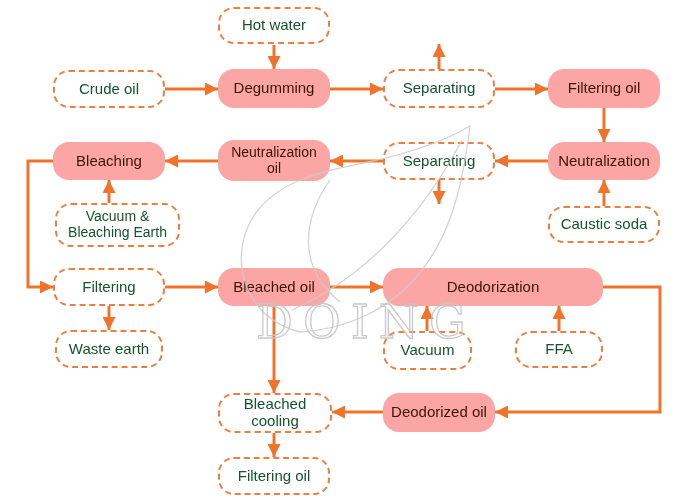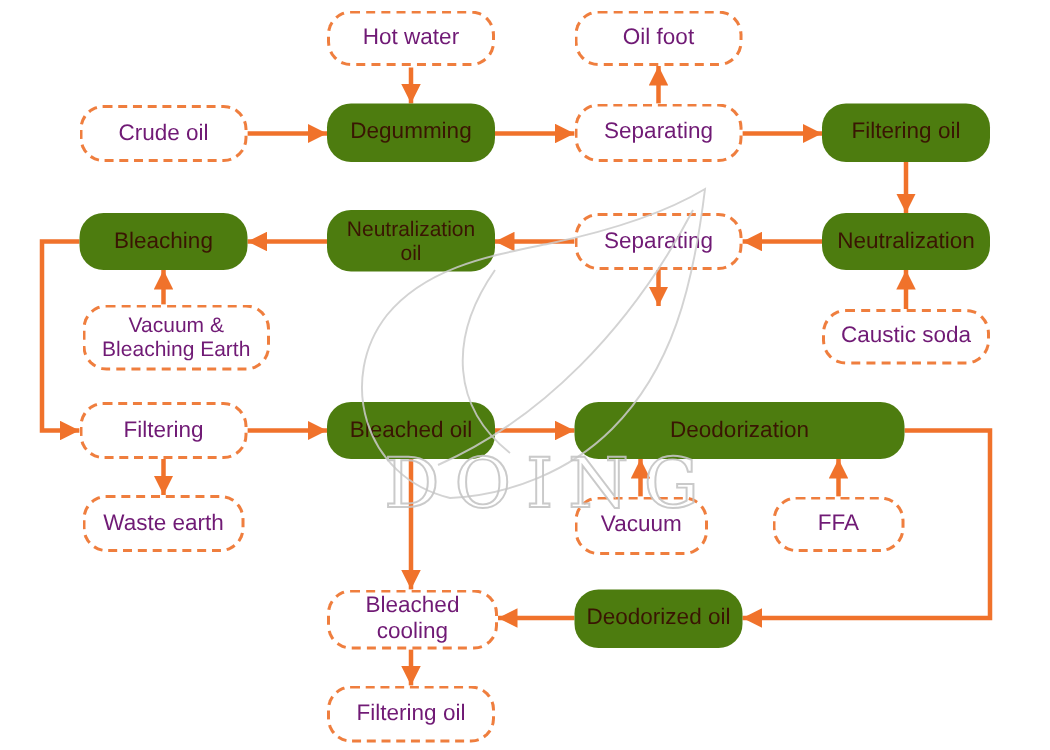--- a/index.html
+++ b/index.html
@@ -6,25 +6,25 @@
   #stage{
     position:relative;width:700px;height:500px;background:#ffffff;
     overflow:hidden;font-family:"Liberation Sans",sans-serif;
   }
   #edges{position:absolute;left:0;top:0;z-index:2;}
   #watermark{position:absolute;left:0;top:0;z-index:4;pointer-events:none;}
   .node{
     position:absolute;z-index:3;box-sizing:border-box;
     display:flex;align-items:center;justify-content:center;
     text-align:center;border-radius:16px;
-    font-size:15px;color:#701a75;background:#ffffff;
+    font-size:15px;color:#14532d;background:#ffffff;
     white-space:pre-line;line-height:1.12;
   }
   .node.dashed{border:2px dashed #ef7e3e;}
-  .node.solid{background:#4d7c0f;color:#3a1503;border:none;}
+  .node.solid{background:#fca5a5;color:#3a1503;border:none;}
   .node.small{font-size:14px;}
 </style>
 </head>
 <body>
 
 <div id="stage">
 
   <svg id="edges" width="700" height="500">
     <defs>
       <marker id="ah" viewBox="0 0 10 10" refX="10" refY="5" markerWidth="13" markerHeight="13" orient="auto" markerUnits="userSpaceOnUse">
@@ -51,21 +51,20 @@
       <polyline points="274,306 274,393" marker-end="url(#ah)"></polyline>
       <polyline points="427,331 427,306" marker-end="url(#ah)"></polyline>
       <polyline points="559,331 559,306" marker-end="url(#ah)"></polyline>
       <polyline points="603,287 660,287 660,412 495,412" marker-end="url(#ah)"></polyline>
       <polyline points="383,412 332,412" marker-end="url(#ah)"></polyline>
       <polyline points="274,433 274,457" marker-end="url(#ah)"></polyline>
     </g>
   </svg>
 
   <div class="node dashed" style="left:218px;top:7px;width:112px;height:37px">Hot water</div>
-  <div class="node dashed" style="left:383px;top:7px;width:112px;height:37px">Oil foot</div>
 
   <div class="node dashed" style="left:53px;top:70px;width:112px;height:38px">Crude oil</div>
   <div class="node solid" style="left:218px;top:69px;width:112px;height:39px">Degumming</div>
   <div class="node dashed" style="left:383px;top:69px;width:112px;height:39px">Separating</div>
   <div class="node solid" style="left:548px;top:69px;width:112px;height:39px">Filtering oil</div>
 
   <div class="node solid" style="left:53px;top:142px;width:112px;height:38px">Bleaching</div>
   <div class="node solid small" style="left:218px;top:140px;width:112px;height:41px">Neutralization
 oil</div>
   <div class="node dashed" style="left:383px;top:142px;width:112px;height:38px">Separating</div>

